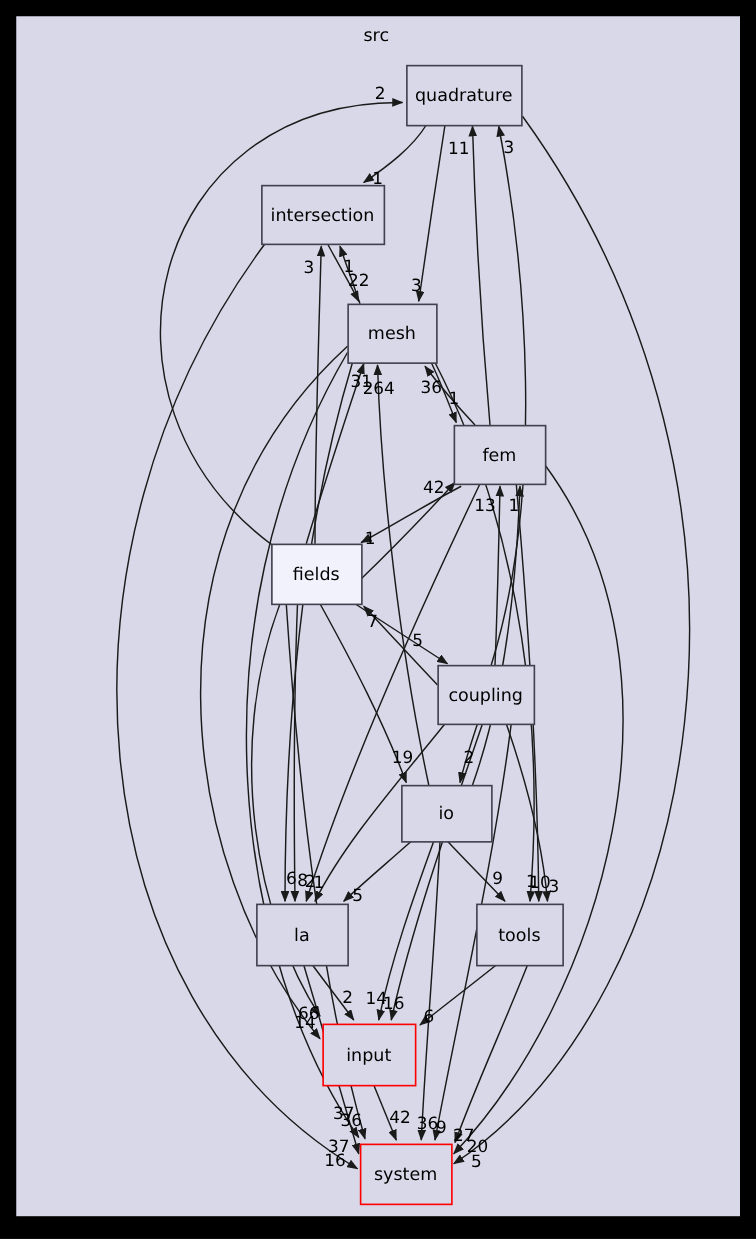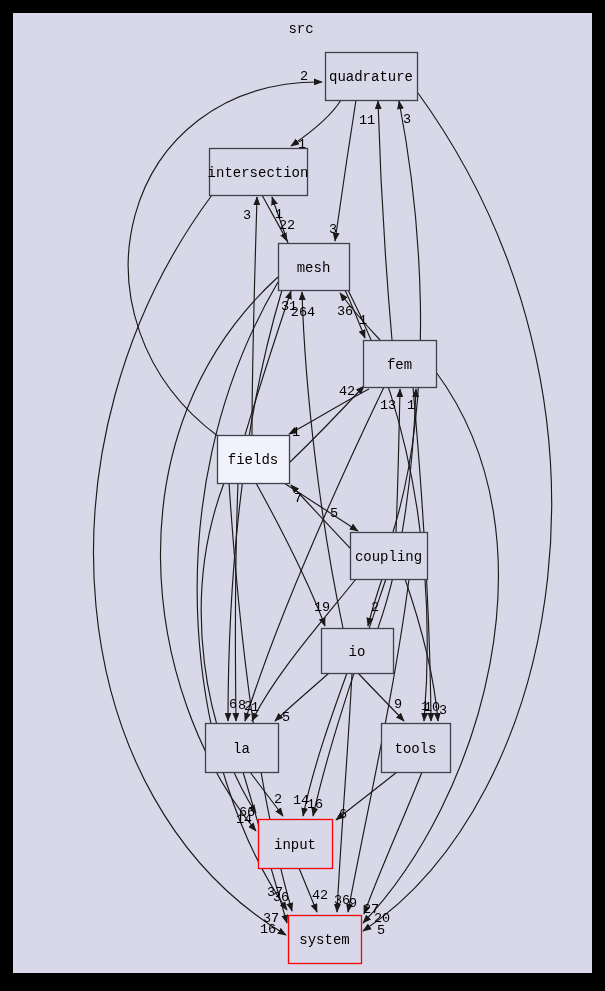--- a/index.html
+++ b/index.html
@@ -2,21 +2,21 @@
 <html><head>
 <meta charset="utf-8">
 <style>
   html, body {
     margin: 0; padding: 0;
     width: 605px; height: 991px;
     background: #000000;
     font-family: "DejaVu Sans", "Liberation Sans", sans-serif;
     overflow: hidden;
   }
-  #stage { position: relative; width: 605px; height: 991px; font-family: Liberation Mono, monospace; }
+  #stage { position: relative; width: 605px; height: 991px; }
   svg { display: block; }
   .node-rect { stroke-width: 1.3px; }
   .node-label { font-size: 14px; }
   .edge-path { fill: none; stroke-width: 1.15px; }
   .edge-count { font-size: 13.5px; }
   .graph-title { font-size: 14px; }
 </style>
 </head>
 <body>
 

